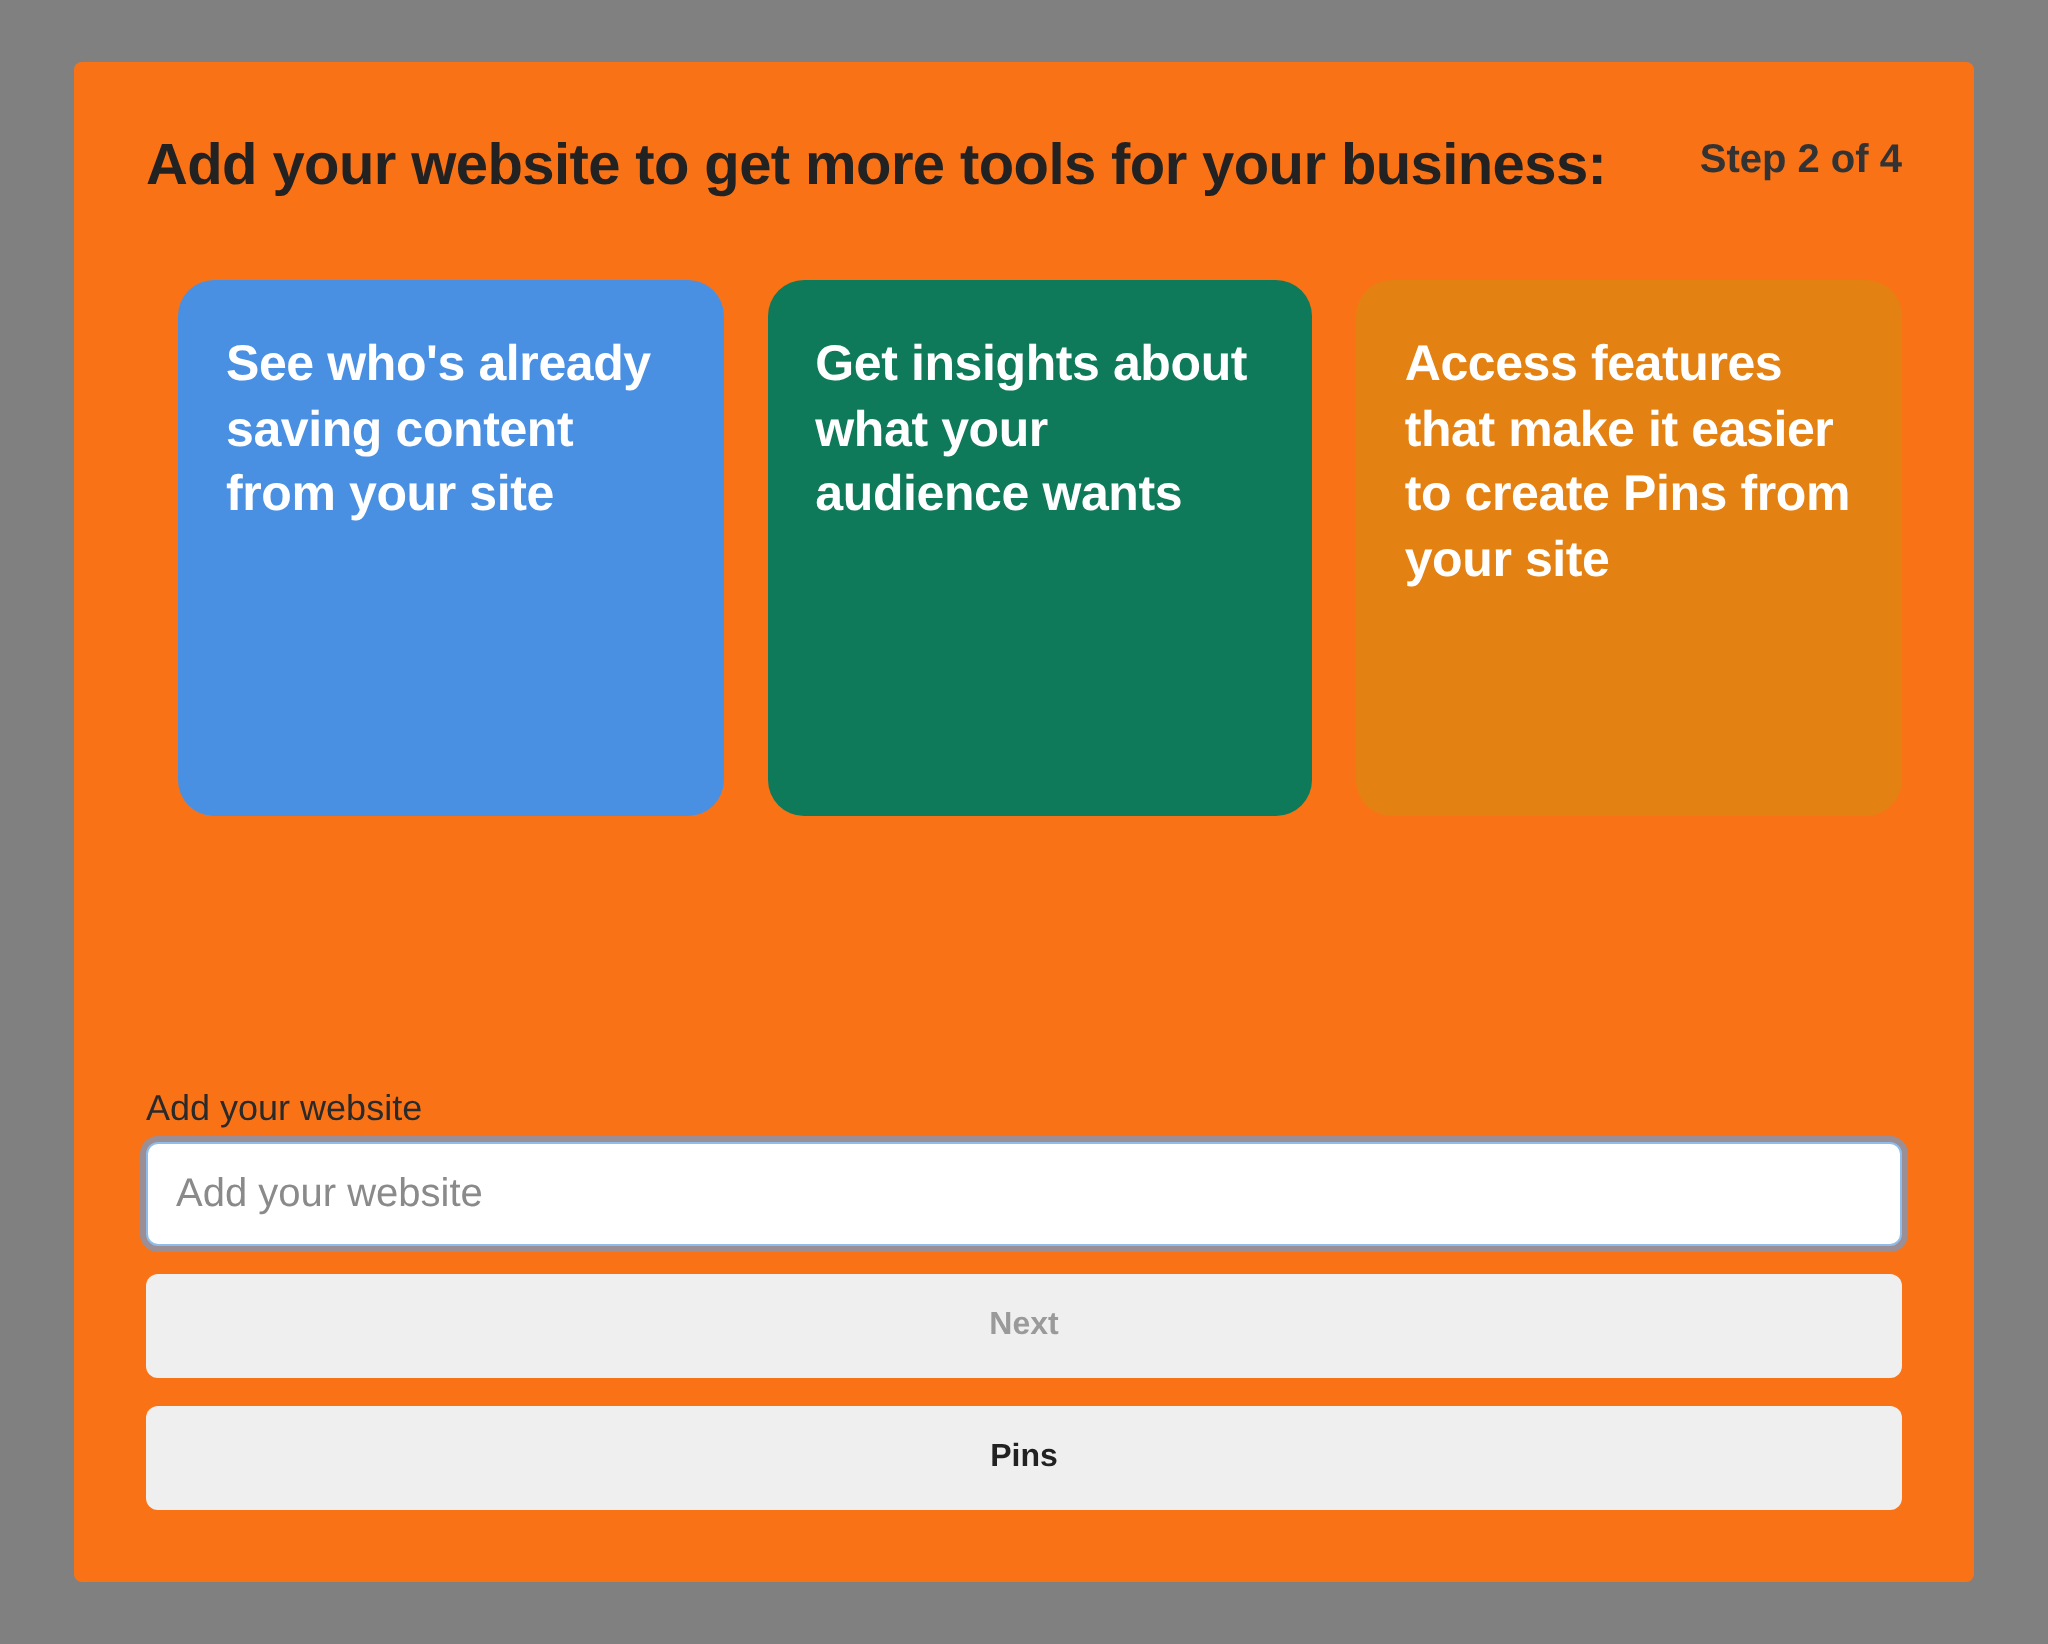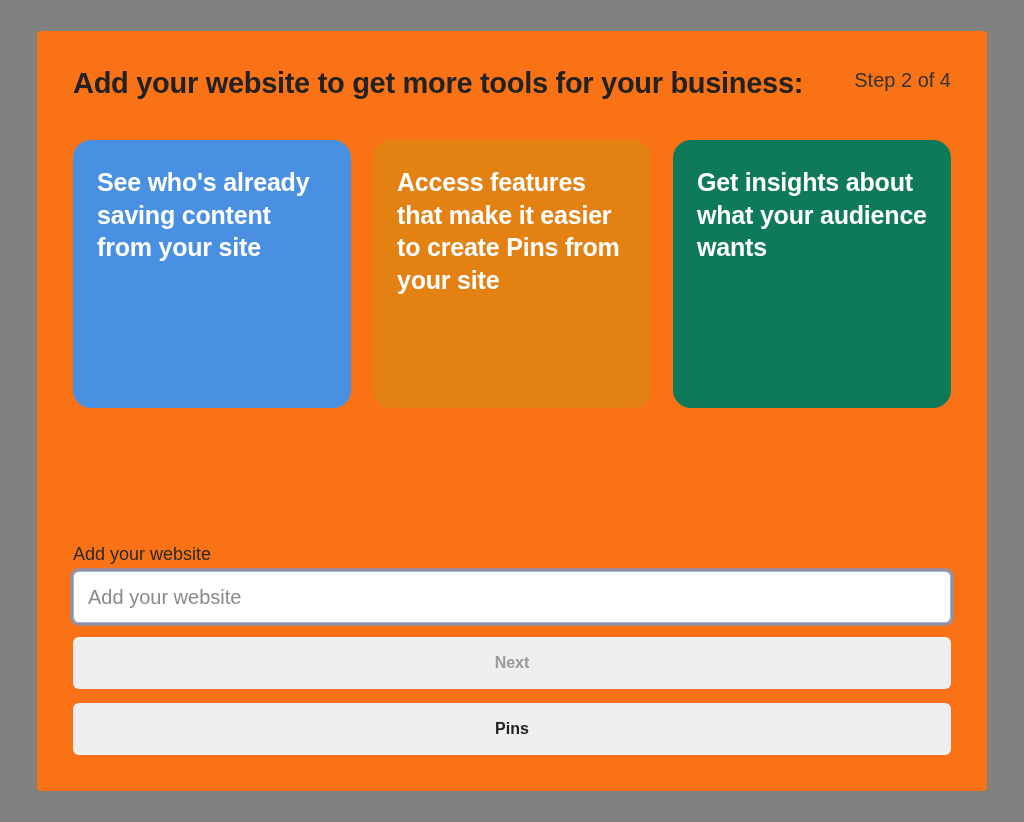--- a/index.html
+++ b/index.html
@@ -34,29 +34,30 @@
     }
     .heading {
       font-size: 29px;
       font-weight: 700;
       color: #222222;
       letter-spacing: -0.3px;
     }
     .step {
       font-size: 20px;
       color: #333333;
-      font-weight: 400;
+      font-weight: 700;
       white-space: nowrap;
       margin-left: 20px;
       margin-top: 2px;
     }
     .cards {
       display: flex;
       gap: 22px;
       margin-bottom: auto;
+      margin-left: 16px;
     }
     .card {
       flex: 1;
       height: 268px;
       border-radius: 18px;
       padding: 26px 24px;
       color: #ffffff;
       font-size: 25px;
       font-weight: 700;
       line-height: 1.3;
@@ -111,22 +112,22 @@
 <body>
 
 <div class="modal">
   <div class="header-row">
     <h1 class="heading">Add your website to get more tools for your business:</h1>
     <div class="step">Step 2 of 4</div>
   </div>
 
   <div class="cards">
     <div class="card blue">See who's already saving content from your site</div>
+    <div class="card green">Get insights about what your audience wants</div>
     <div class="card orange">Access features that make it easier to create Pins from your site</div>
-    <div class="card green">Get insights about what your audience wants</div>
   </div>
 
   <div class="form-section">
     <label class="field-label">Add your website</label>
     <input type="text" class="website-input" autofocus="" placeholder="Add your website" style="">
     <button class="btn next">Next</button>
     <button class="btn later">Pins</button>
   </div>
 </div>
 

